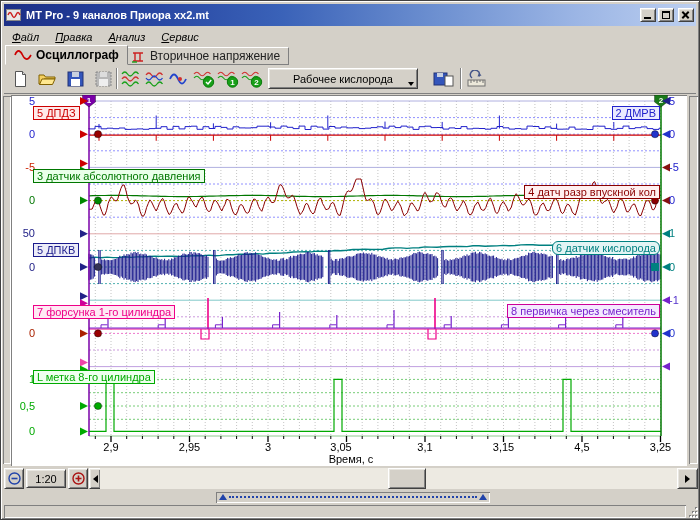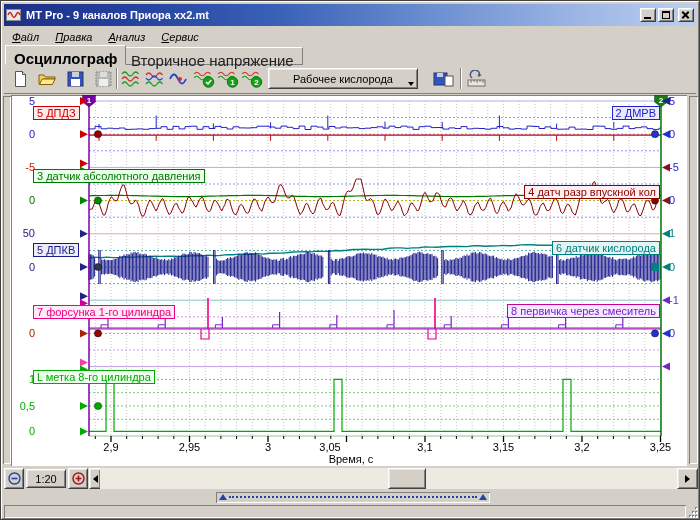--- a/index.html
+++ b/index.html
@@ -16,22 +16,22 @@
         box-shadow:inset 1px 1px 0 #e8e6e0,inset -1px -1px 0 #808080;margin-left:2px;position:relative;cursor:default;}
   .glyph-min{position:absolute;left:3px;bottom:2px;width:7px;height:2px;background:#000;}
   .glyph-max{position:absolute;left:3px;top:2px;width:8px;height:8px;border:1px solid #000;border-top:2px solid #000;}
   .glyph-x1,.glyph-x2{position:absolute;left:2px;top:5px;width:9px;height:2px;background:#000;}
   .glyph-x1{transform:rotate(45deg);} .glyph-x2{transform:rotate(-45deg);}
   
   #menubar{left:3px;top:26px;right:3px;height:19px;display:flex;align-items:center;font-size:11px;}
   .mitem{padding:2px 8px;color:#000;font-style:italic;}
   
   #tabrow{left:3px;top:44px;right:3px;height:20px;}
-  .tab{position:absolute;display:flex;align-items:center;gap:4px;font-size:15px;background:#d4d0c8;
-       border:1px solid;border-color:#fff #808080 #d4d0c8 #fff;padding:0 8px;flex-direction:column;}
+  .tab{position:absolute;display:flex;align-items:center;gap:4px;font-size:12px;background:#d4d0c8;
+       border:1px solid;border-color:#fff #808080 #d4d0c8 #fff;padding:0 8px;}
   .tab.active{left:1px;top:0;height:20px;font-weight:bold;z-index:2;}
   .tab.inactive{left:118px;top:2px;height:18px;color:#222;border-bottom:1px solid #808080;}
   
   #toolbar{left:3px;top:64px;right:3px;height:29px;border-bottom:1px solid #808080;}
   .tbtn{position:absolute;top:2px;width:23px;height:23px;display:flex;align-items:center;justify-content:center;}
   .tsep{position:absolute;top:3px;width:2px;height:21px;border-left:1px solid #808080;border-right:1px solid #fff;}
   #workspace{position:absolute;left:264px;top:3px;width:150px;height:21px;background:#d4d0c8;
       border:1px solid;border-color:#fff #404040 #404040 #fff;box-shadow:inset 1px 1px 0 #e8e6e0,inset -1px -1px 0 #808080;
       font-size:11px;display:flex;align-items:center;justify-content:center;}
   #workspace .dd{position:absolute;right:3px;bottom:2px;width:0;height:0;
@@ -793,24 +793,24 @@
         <line x1="555.3" y1="341" x2="555.3" y2="344" stroke="#000" stroke-width="1"></line>
         <line x1="586.7" y1="341" x2="586.7" y2="344" stroke="#000" stroke-width="1"></line>
         <line x1="602.4" y1="341" x2="602.4" y2="344" stroke="#000" stroke-width="1"></line>
         <line x1="618.1" y1="341" x2="618.1" y2="344" stroke="#000" stroke-width="1"></line>
         <line x1="633.8" y1="341" x2="633.8" y2="344" stroke="#000" stroke-width="1"></line>
       </svg>
     <div id="xtitle">Время, с</div>
   <div class="xtick" style="left: 100px;">2,9</div>
       <div class="xtick" style="left: 178.5px;">2,95</div>
       <div class="xtick" style="left: 257px;">3</div>
-      <div class="xtick" style="left: 319px;">3,05</div>
+      <div class="xtick" style="left: 330px;">3,05</div>
       <div class="xtick" style="left: 414px;">3,1</div>
       <div class="xtick" style="left: 492.5px;">3,15</div>
-      <div class="xtick" style="left: 571px;">3,2</div>
+      <div class="xtick" style="left: 571px;">4,5</div>
       <div class="xtick" style="left: 649.5px; text-align: center;">3,25</div>
       <div class="ylab" style="left: 0px; top: -0.5px; color: rgb(34, 34, 204);">5</div>
       <div class="ylab" style="left: 0px; top: 32.7px; color: rgb(34, 34, 204);">0</div>
       <div class="ylab" style="left: 0px; top: 65.9px; color: rgb(204, 34, 0);">-5</div>
       <div class="ylab" style="left: 0px; top: 99.1px; color: rgb(0, 119, 0);">0</div>
       <div class="ylab" style="left: 0px; top: 132.3px; color: rgb(34, 34, 136);">50</div>
       <div class="ylab" style="left: 0px; top: 165.5px; color: rgb(34, 34, 136);">0</div>
       <div class="ylab" style="left: 0px; top: 231.9px; color: rgb(170, 34, 0);">0</div>
       <div class="ylab" style="left: 0px; top: 277.9px; color: rgb(0, 170, 0);">1</div>
       <div class="ylab" style="left: 0px; top: 304.5px; color: rgb(0, 170, 0);">0,5</div>
@@ -821,21 +821,21 @@
       <div class="ylab r" style="left: 658px; top: 99.1px; color: rgb(34, 34, 204);">0</div>
       <div class="ylab r" style="left: 658px; top: 132.3px; color: rgb(0, 128, 128);">1</div>
       <div class="ylab r" style="left: 658px; top: 165.5px; color: rgb(0, 128, 128);">0</div>
       <div class="ylab r" style="left: 658px; top: 198.7px; color: rgb(85, 51, 204);">-1</div>
       <div class="ylab r" style="left: 658px; top: 231.9px; color: rgb(34, 51, 204);">0</div>
       <div class="chbox" style="top: 11px; left: 22px; color: rgb(204, 0, 0); border-color: rgb(204, 0, 0); background: rgb(255, 233, 233);">5 ДПДЗ</div>
       <div class="chbox" style="top: 11px; right: 27px; color: rgb(34, 34, 204); border-color: rgb(34, 34, 204); background: rgb(233, 233, 255);">2 ДМРВ</div>
       <div class="chbox" style="top: 74px; left: 22px; color: rgb(0, 119, 0); border-color: rgb(0, 119, 0); background: rgb(233, 255, 233);">3 датчик абсолютного давления</div>
       <div class="chbox" style="top: 74px; right: 27px; color: rgb(139, 0, 0); border-color: rgb(139, 0, 0); background: rgb(255, 239, 239); margin-top: 16px;">4 датч разр впускной кол</div>
       <div class="chbox" style="top: 148px; left: 22px; color: rgb(26, 26, 140); border-color: rgb(26, 26, 140); background: rgb(236, 236, 248);">5 ДПКВ</div>
-      <div class="chbox" style="top: 146px; right: 27px; color: rgb(0, 128, 128); border-color: rgb(0, 128, 128); background: rgb(226, 244, 244);">6 датчик кислорода</div>
+      <div class="chbox" style="top: 146px; right: 27px; color: rgb(0, 128, 128); border-color: rgb(0, 128, 128); background: rgb(226, 244, 244); border-radius: 6px;">6 датчик кислорода</div>
       <div class="chbox" style="top: 210px; left: 22px; color: rgb(238, 0, 136); border-color: rgb(238, 0, 136); background: rgb(255, 233, 244);">7 форсунка 1-го цилиндра</div>
       <div class="chbox" style="top: 209px; right: 27px; color: rgb(119, 34, 204); border-color: rgb(204, 0, 153); background: rgb(244, 233, 255);">8 первичка через смеситель</div>
       <div class="chbox" style="top: 275px; left: 22px; color: rgb(0, 170, 0); border-color: rgb(0, 170, 0); background: rgb(238, 255, 238);">L метка 8-го цилиндра</div>
     </div>
 
   <div class="cbtn" style="left:3px;top:467px;width:20px;height:21px">
     <svg width="13" height="13">
       <circle cx="6.5" cy="6.5" r="5.5" fill="none" stroke="#2244aa" stroke-width="1.4"></circle>
       <path d="M3.5,6.5 h6" stroke="#2244aa" stroke-width="1.6"></path>
     </svg>

